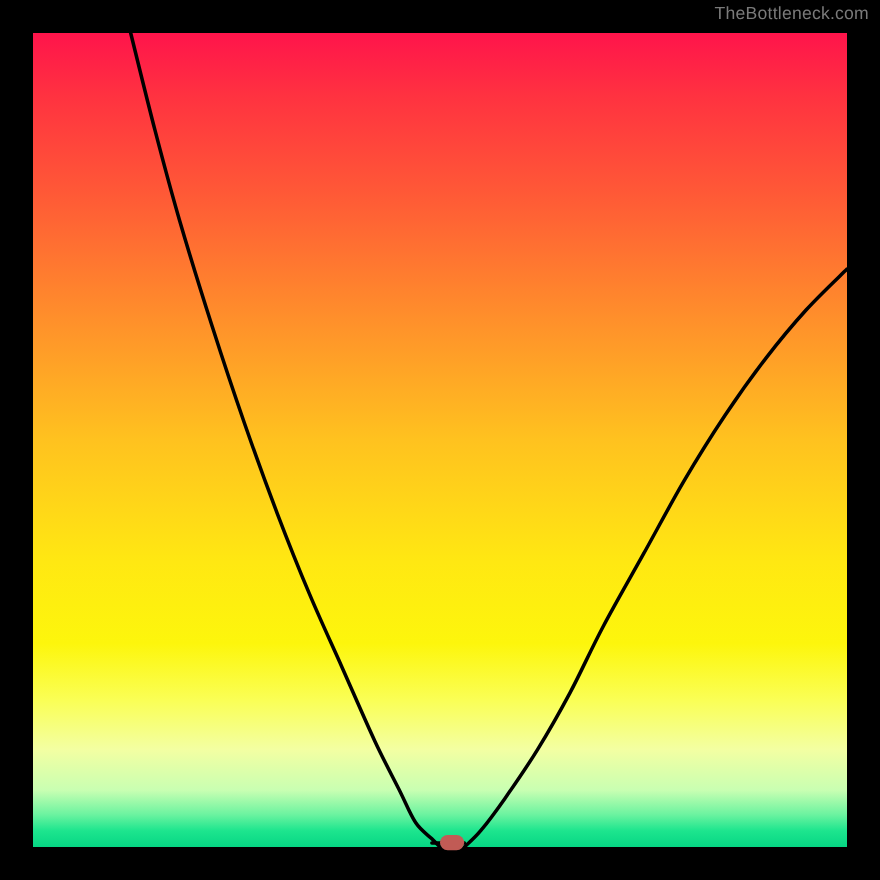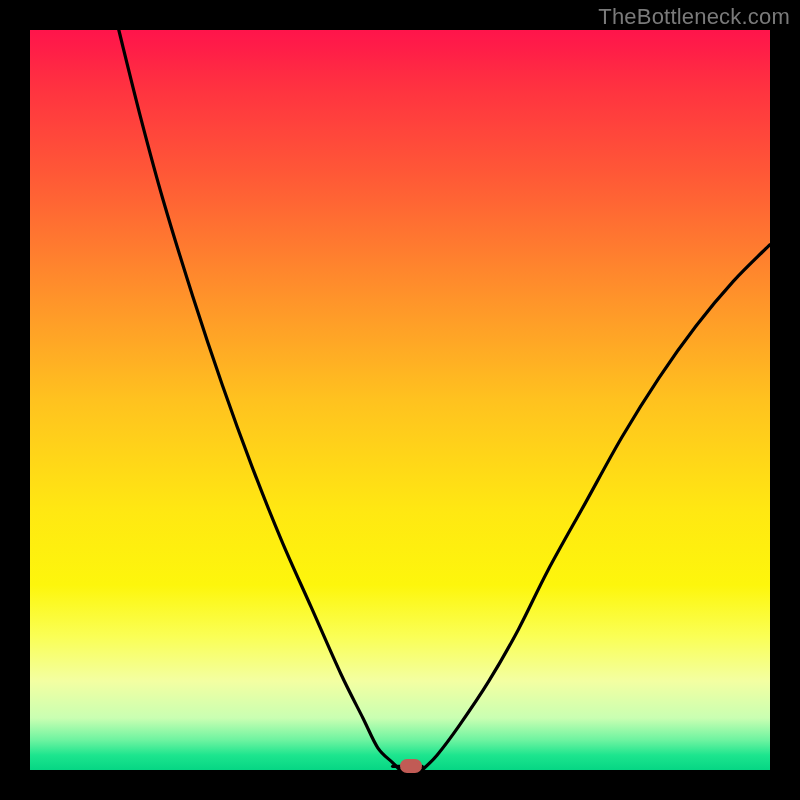--- a/index.html
+++ b/index.html
@@ -39,21 +39,21 @@
       #6cf3a0 96%,
       #1de58e 98%,
       #06d684 100%
     );
   }
   .watermark {
     position: absolute;
     top: 4px;
     right: 10px;
     color: #7a7a7a;
-    font-size: 22px;
+    font-size: 16px;
     font-weight: 500;
     letter-spacing: 0.2px;
     user-select: none;
   }
   svg.curve {
     position: absolute;
     left: 0;
     top: 0;
     width: 740px;
     height: 740px;

